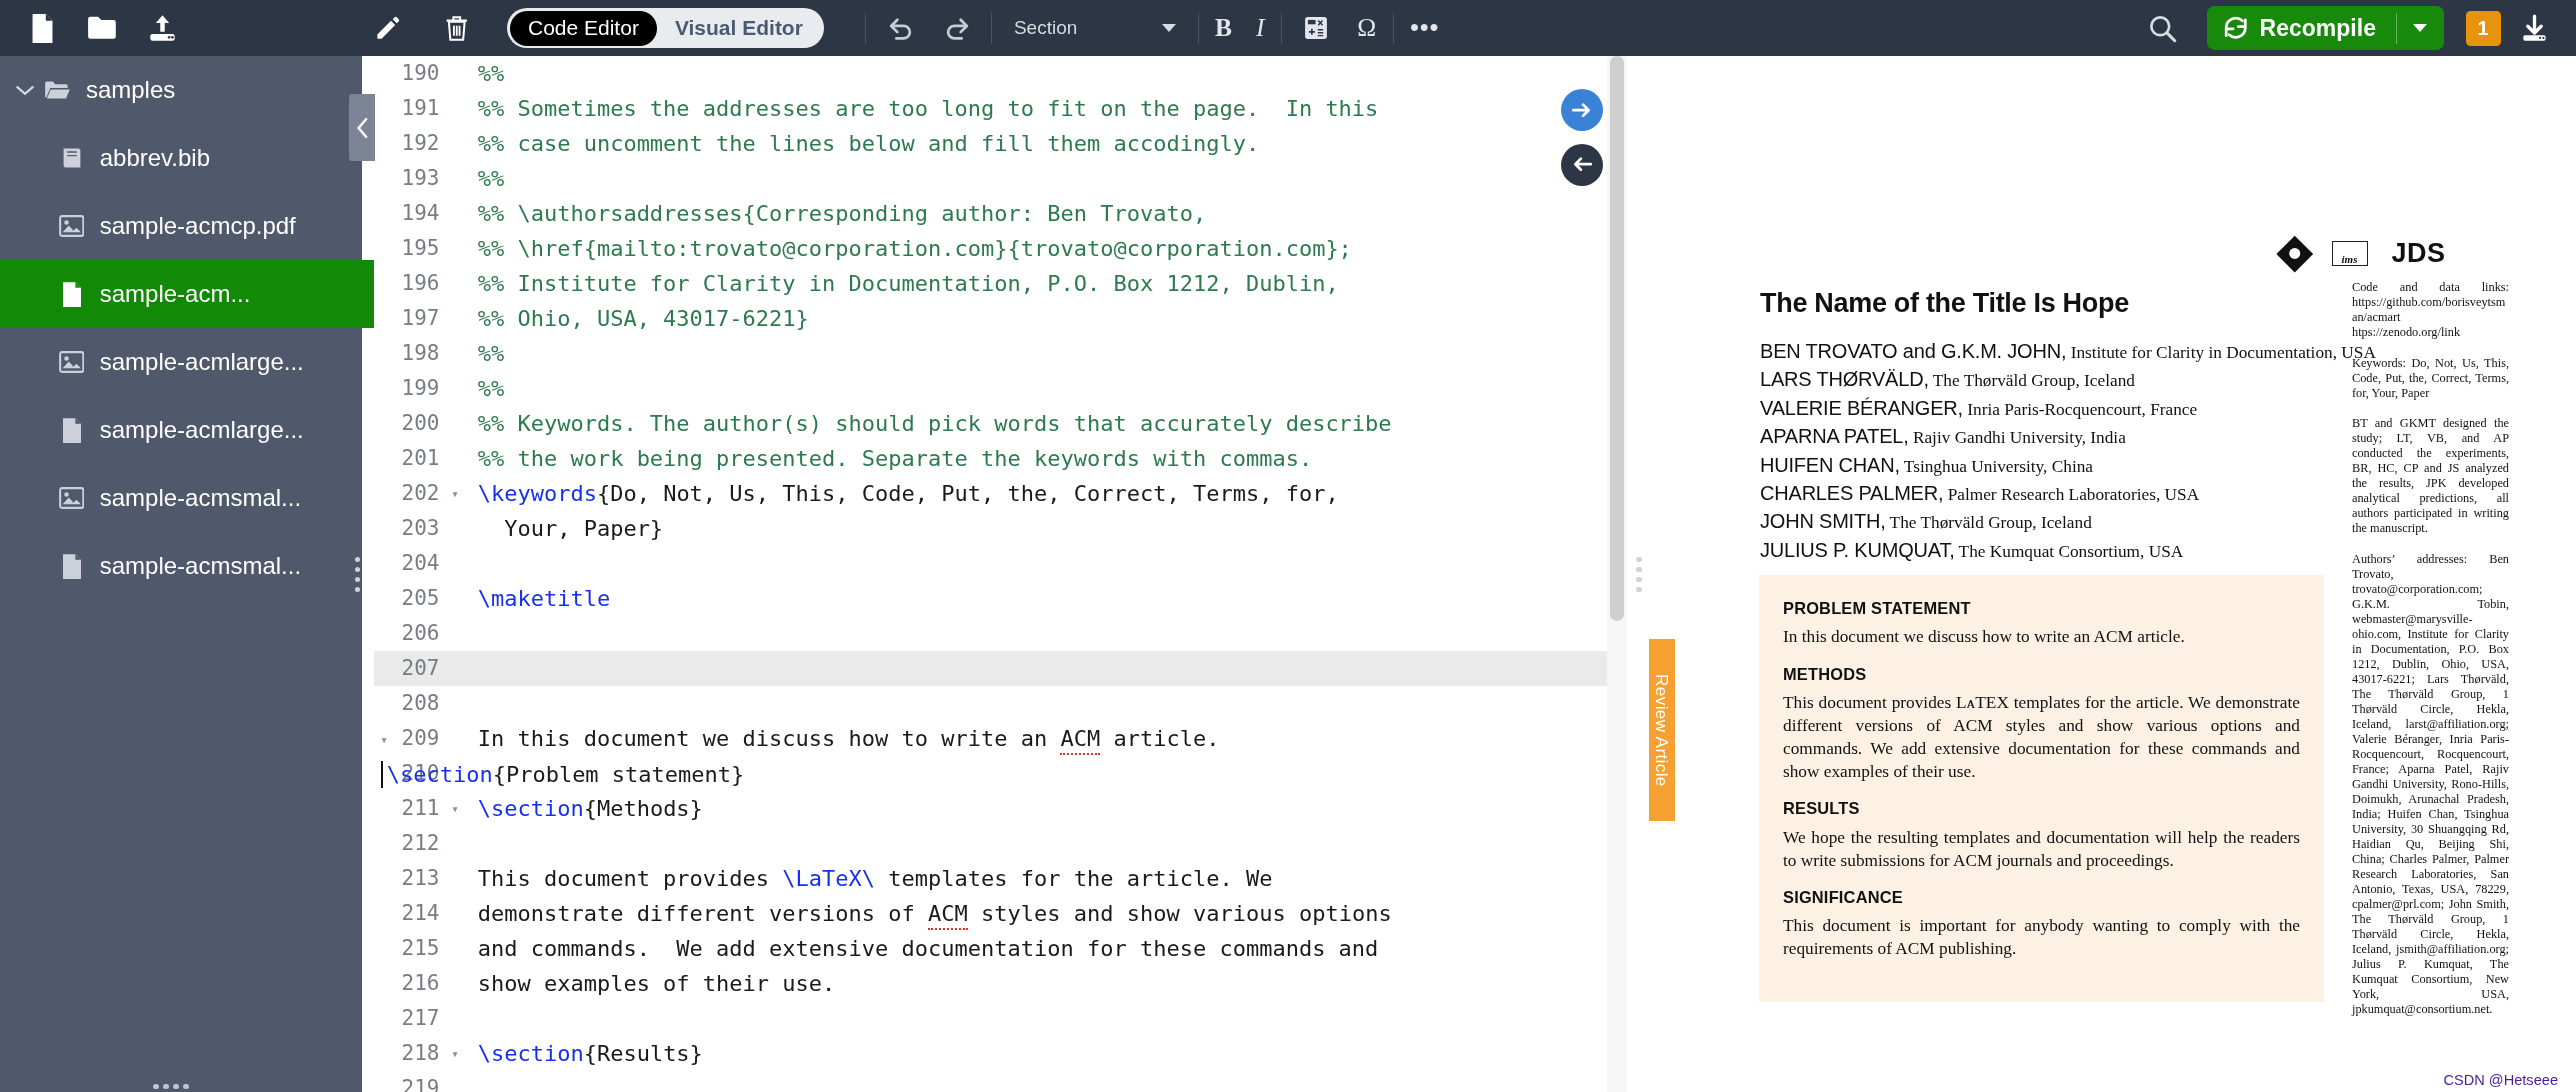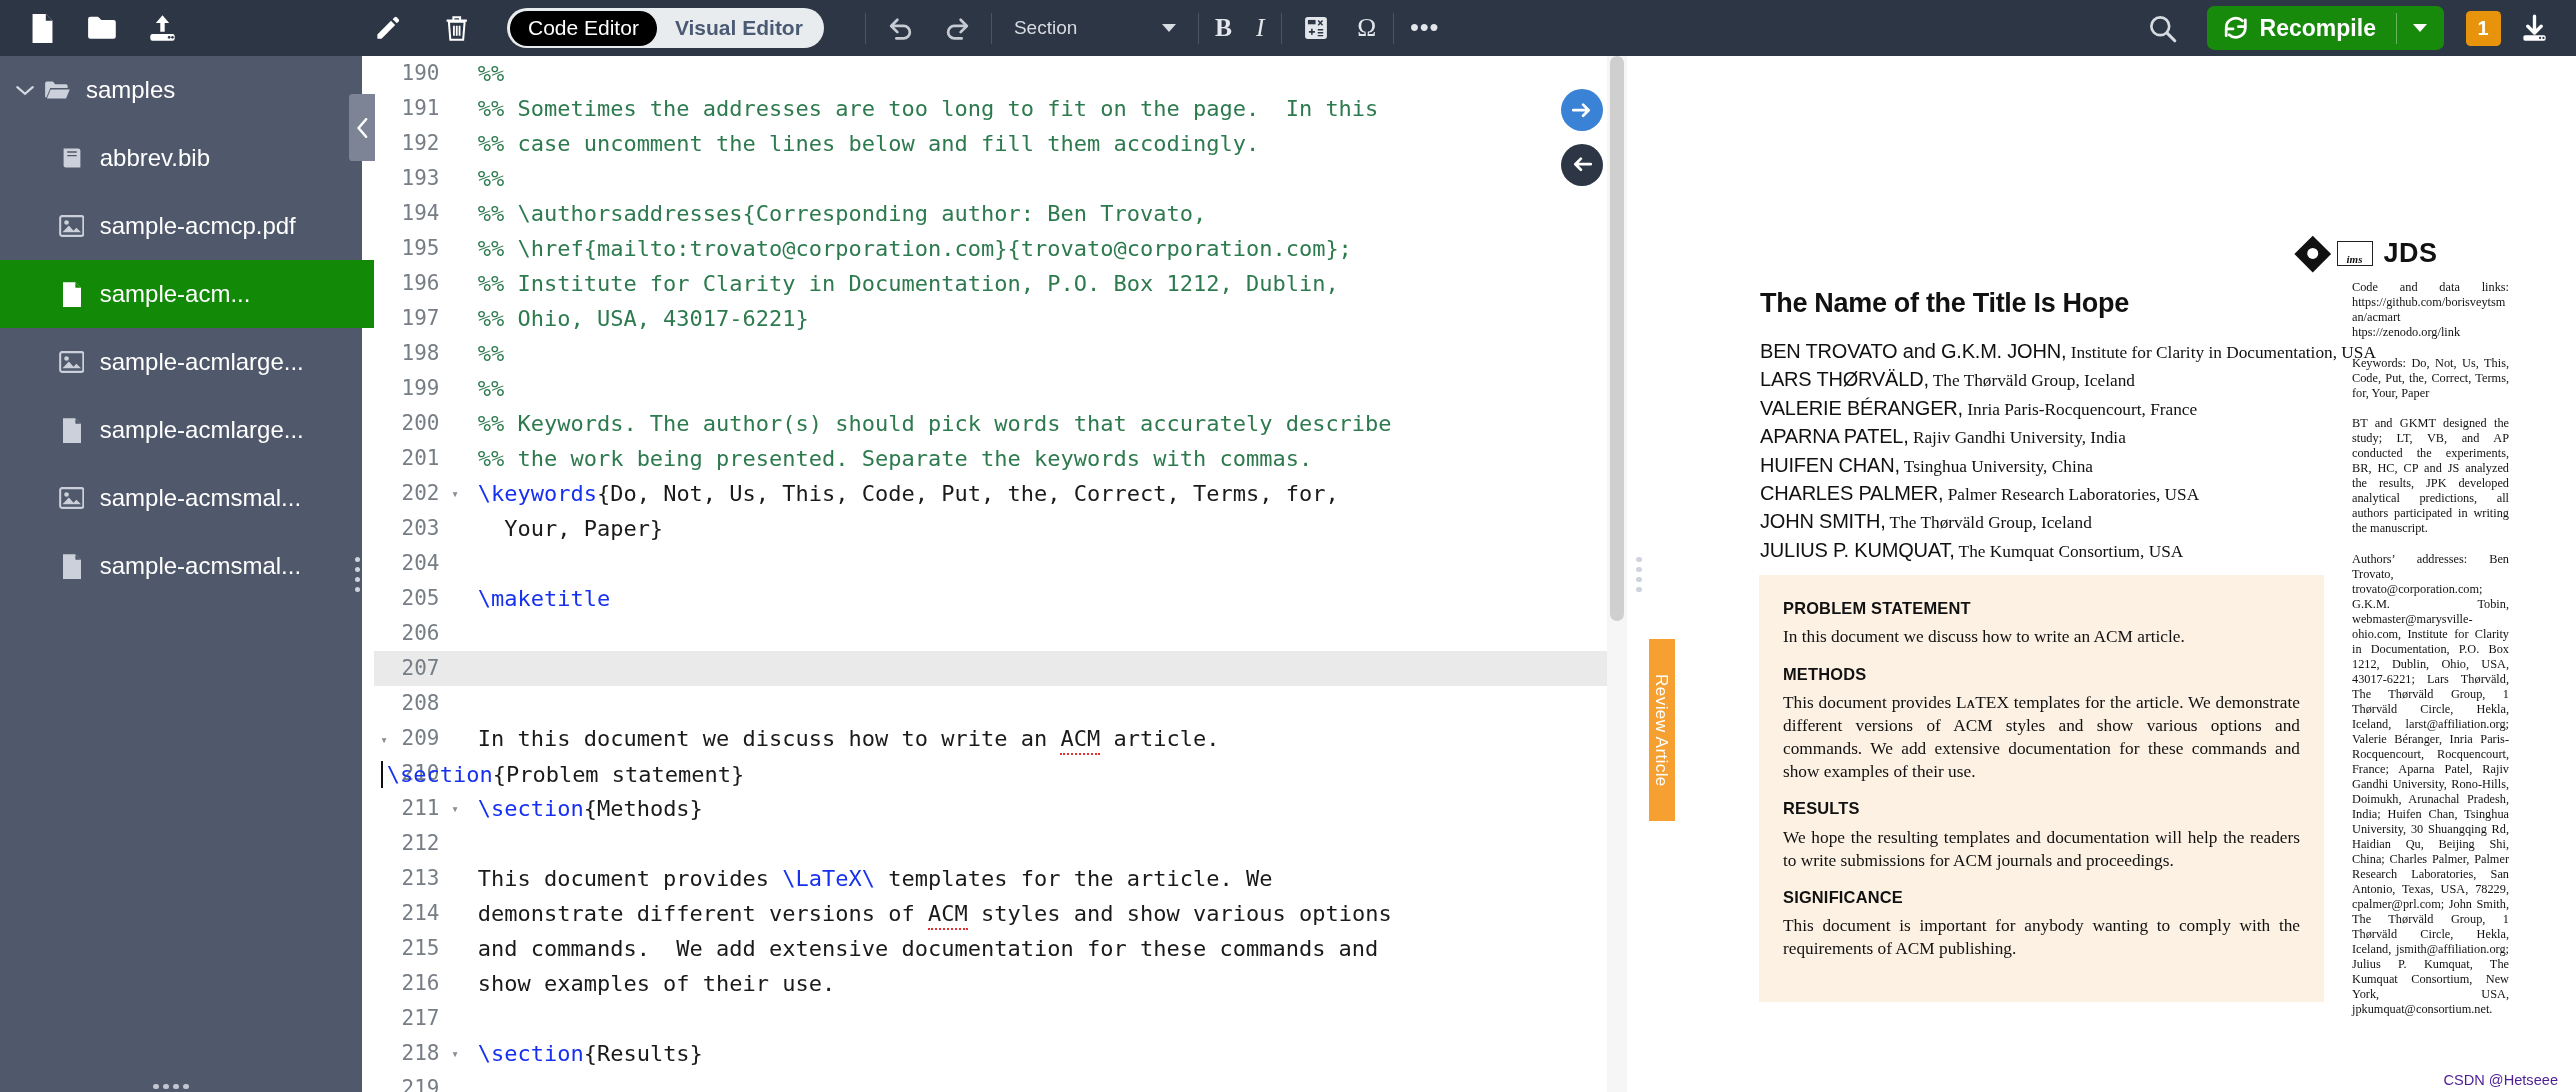--- a/index.html
+++ b/index.html
@@ -190,21 +190,21 @@
     font-family: "Liberation Serif", serif; color: #111;
   }
   .review-tab {
     position: absolute; left: 0px; top: 583px; width: 25.5px; height: 182px;
     background: #f5a030; color: #fff; writing-mode: vertical-rl;
     display: flex; align-items: center; justify-content: center;
     font-family: "Liberation Sans", sans-serif; font-size: 17.3px; letter-spacing: 0.3px;
   }
 
   .jds-head {
-    position: absolute; left: 596px; top: 182px; display: flex; align-items: center; gap: 11px;
+    position: absolute; left: 578px; top: 182px; display: flex; align-items: center; gap: 24px;
   }
   .diamond {
     width: 25.5px; height: 25.5px; background: #111; transform: rotate(45deg);
     display: flex; align-items: center; justify-content: center;
   }
   .diamond:after { content: ""; width: 11px; height: 11px; border-radius: 50%; background: #fff; }
   .ims-logo {
     width: 36px; height: 25.5px; border: 1.8px solid #222; position: relative; overflow: hidden;
     display: flex; align-items: flex-end; justify-content: center;
   }

